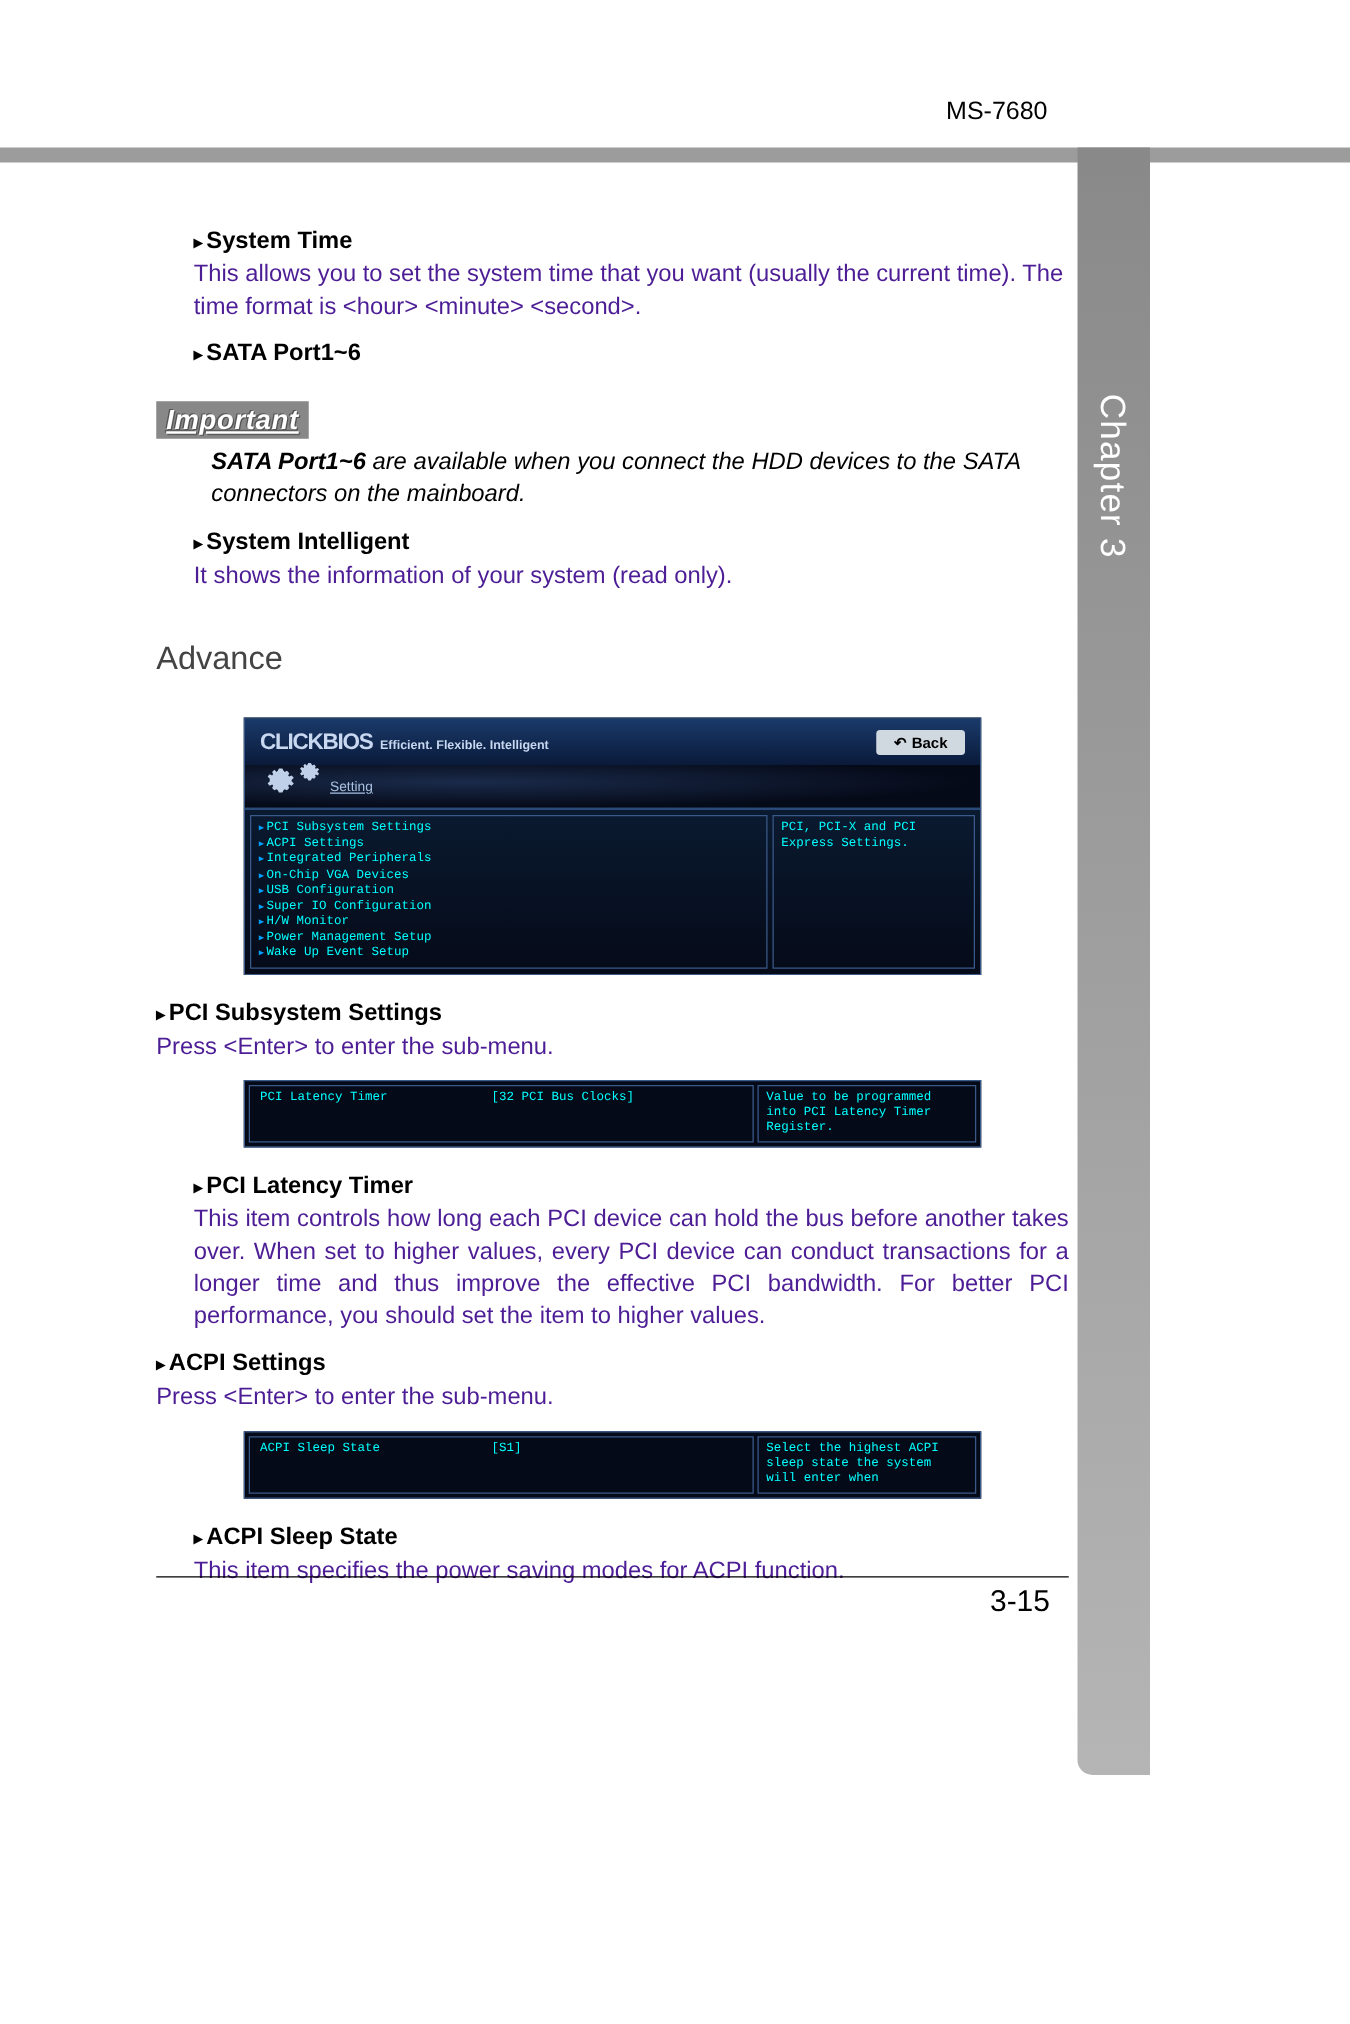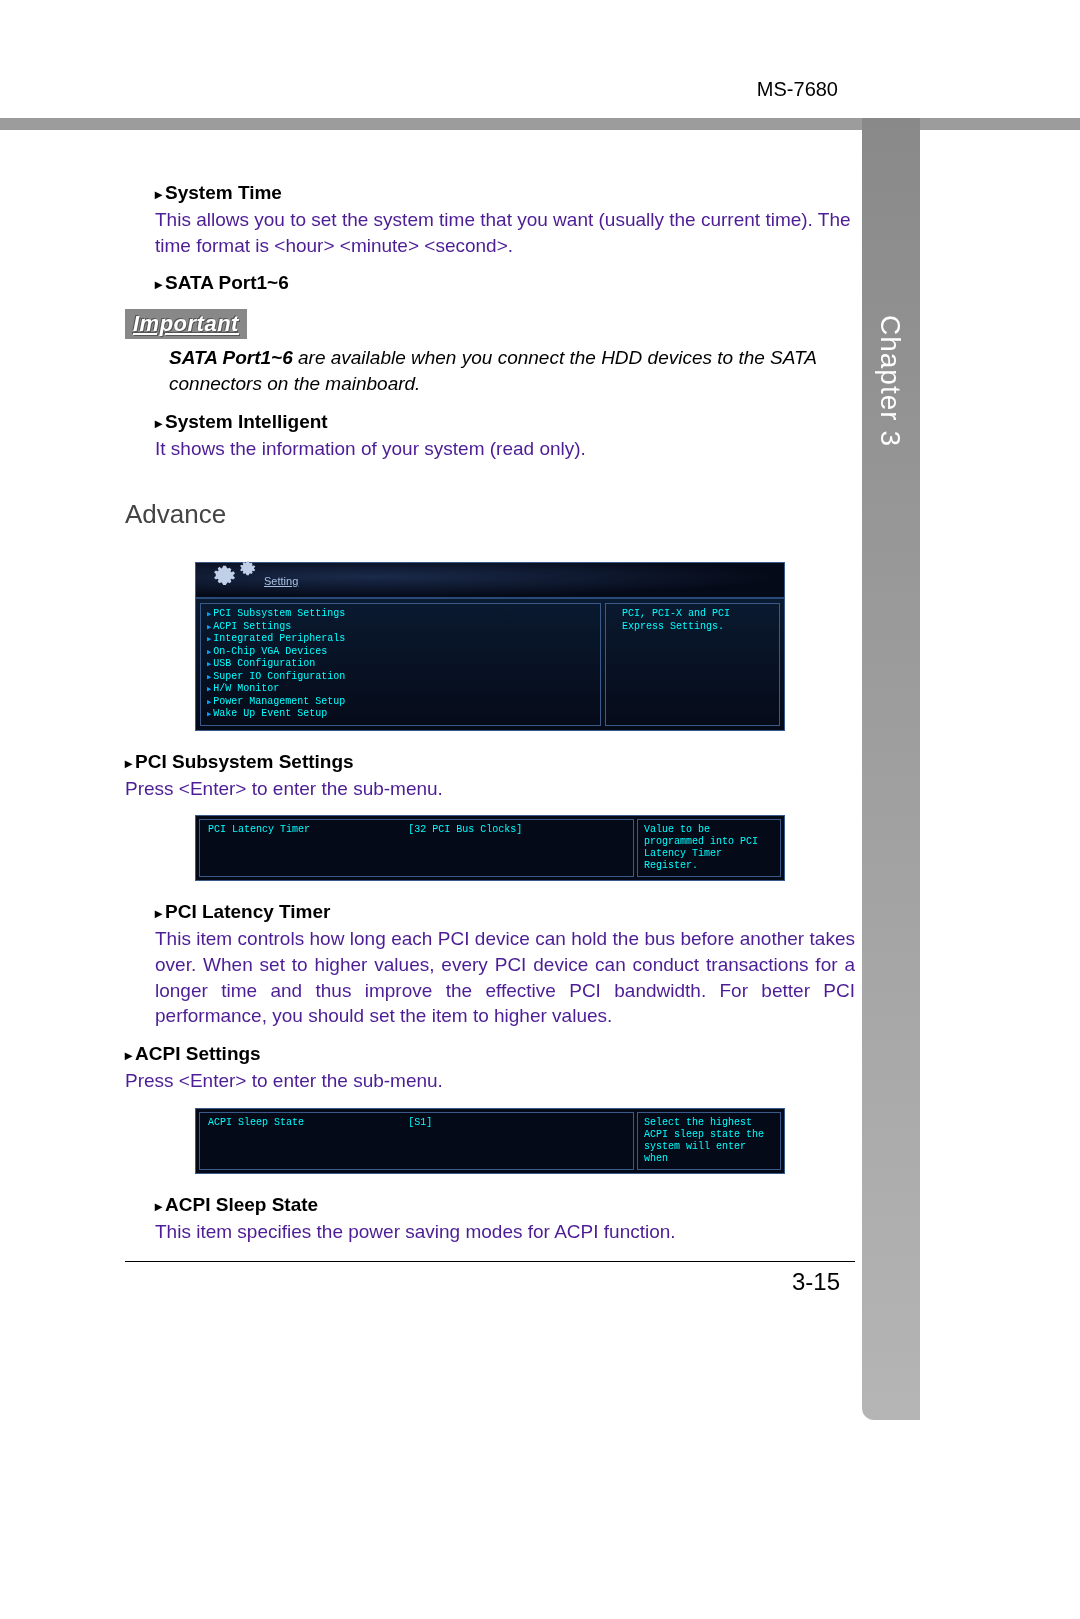--- a/index.html
+++ b/index.html
@@ -70,21 +70,21 @@
     }
     .important-label {
       display: inline-block;
       background: #888;
       color: #fff;
       font-style: italic;
       font-weight: bold;
       font-size: 22px;
       padding: 2px 8px;
       text-decoration: underline;
-      margin-top: 12px;
+      margin-top: 24px;
       margin-bottom: 6px;
       text-shadow: 1px 1px 0 #555, -1px -1px 0 #555;
       letter-spacing: 0.5px;
     }
     .italic-note {
       font-style: italic;
       font-size: 19px;
       color: #000;
       line-height: 1.35;
       margin-bottom: 14px;
@@ -165,23 +165,23 @@
       background: linear-gradient(180deg, #0a1a30 0%, #050a18 100%);
       border-top: 2px solid #2a4a7a;
     }
     .bios-left {
       flex: 1;
       border: 1px solid #3a5a8a;
       padding: 4px 6px;
       min-height: 100px;
     }
     .bios-right {
-      width: 175px;
-      border: 1px solid #3a5a8a;
-      padding: 4px 16px;
+      width: 162px;
+      border: 1px solid #3a5a8a;
+      padding: 4px 6px;
     }
     .bios-menu-item {
       color: #00ffff;
       font-size: 10px;
       line-height: 1.25;
       white-space: nowrap;
     }
     .bios-menu-item::before {
       content: "▶";
       font-size: 7px;
@@ -211,21 +211,21 @@
       border: 1px solid #3a5a8a;
       padding: 4px 8px;
       display: flex;
       color: #00ffff;
       font-size: 10px;
       align-items: flex-start;
     }
     .strip-label { flex: 0 0 48%; }
     .strip-value { flex: 1; }
     .strip-right {
-      width: 144px;
+      width: 175px;
       border: 1px solid #3a5a8a;
       padding: 4px 6px;
       color: #00ffff;
       font-size: 10px;
       line-height: 1.2;
     }
     .justify { text-align: justify; }
 
     .page-num {
       position: absolute;
@@ -267,20 +267,30 @@
 
   <div class="indent">
     <div class="section-item">System Intelligent</div>
     <div class="body-text">It shows the information of your system (read only).</div>
   </div>
 
   <div class="big-heading">Advance</div>
 
   
   <div class="bios-main">
+    <div class="bios-header">
+      <div class="bios-logo">
+        <span class="brand">CLICKBIOS</span>
+        <span class="bios-tagline">Efficient. Flexible. Intelligent</span>
+      </div>
+      <div class="back-btn">
+        <span>↶</span>
+        <span>Back</span>
+      </div>
+    </div>
     <div class="bios-toolbar">
       <span class="gear">
         <svg viewBox="0 0 24 24">
             <path fill="#c0d0e8" d="M12 8a4 4 0 100 8 4 4 0 000-8zm9 4l2-2-2-2-2 1a7 7 0 00-1-1l1-2-2-2-2 1a7 7 0 00-1-1l-1-2h-3l-1 2a7 7 0 00-1 1L6 3 4 5l1 2a7 7 0 00-1 1L2 7l-2 2 2 2a7 7 0 000 2l-2 2 2 2 2-1a7 7 0 001 1l-1 2 2 2 2-1a7 7 0 001 1l1 2h3l1-2a7 7 0 001-1l2 1 2-2-1-2a7 7 0 001-1l2 1 2-2-2-2a7 7 0 000-2z"></path>
           </svg>
       </span>
       <span class="gear" style="width:16px;height:16px;margin-left:-4px;margin-top:-14px">
         <svg viewBox="0 0 24 24">
             <path fill="#c0d0e8" d="M12 8a4 4 0 100 8 4 4 0 000-8zm9 4l2-2-2-2-2 1a7 7 0 00-1-1l1-2-2-2-2 1a7 7 0 00-1-1l-1-2h-3l-1 2a7 7 0 00-1 1L6 3 4 5l1 2a7 7 0 00-1 1L2 7l-2 2 2 2a7 7 0 000 2l-2 2 2 2 2-1a7 7 0 001 1l-1 2 2 2 2-1a7 7 0 001 1l1 2h3l1-2a7 7 0 001-1l2 1 2-2-1-2a7 7 0 001-1l2 1 2-2-2-2a7 7 0 000-2z"></path>
           </svg>

